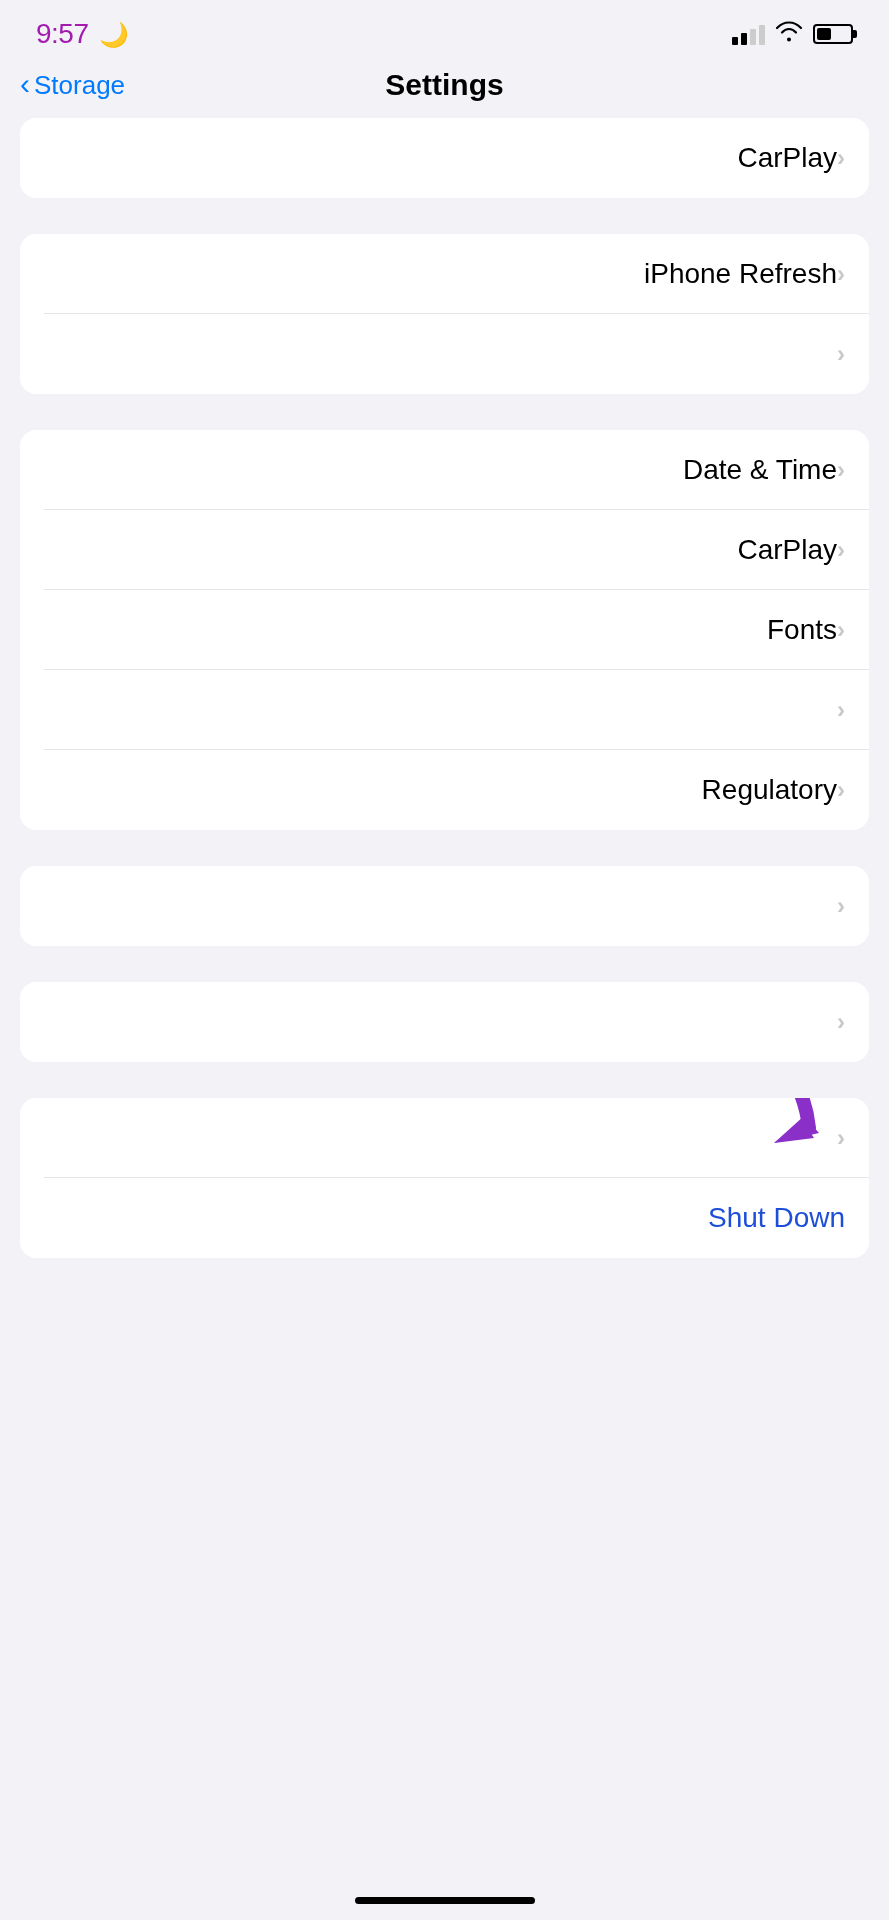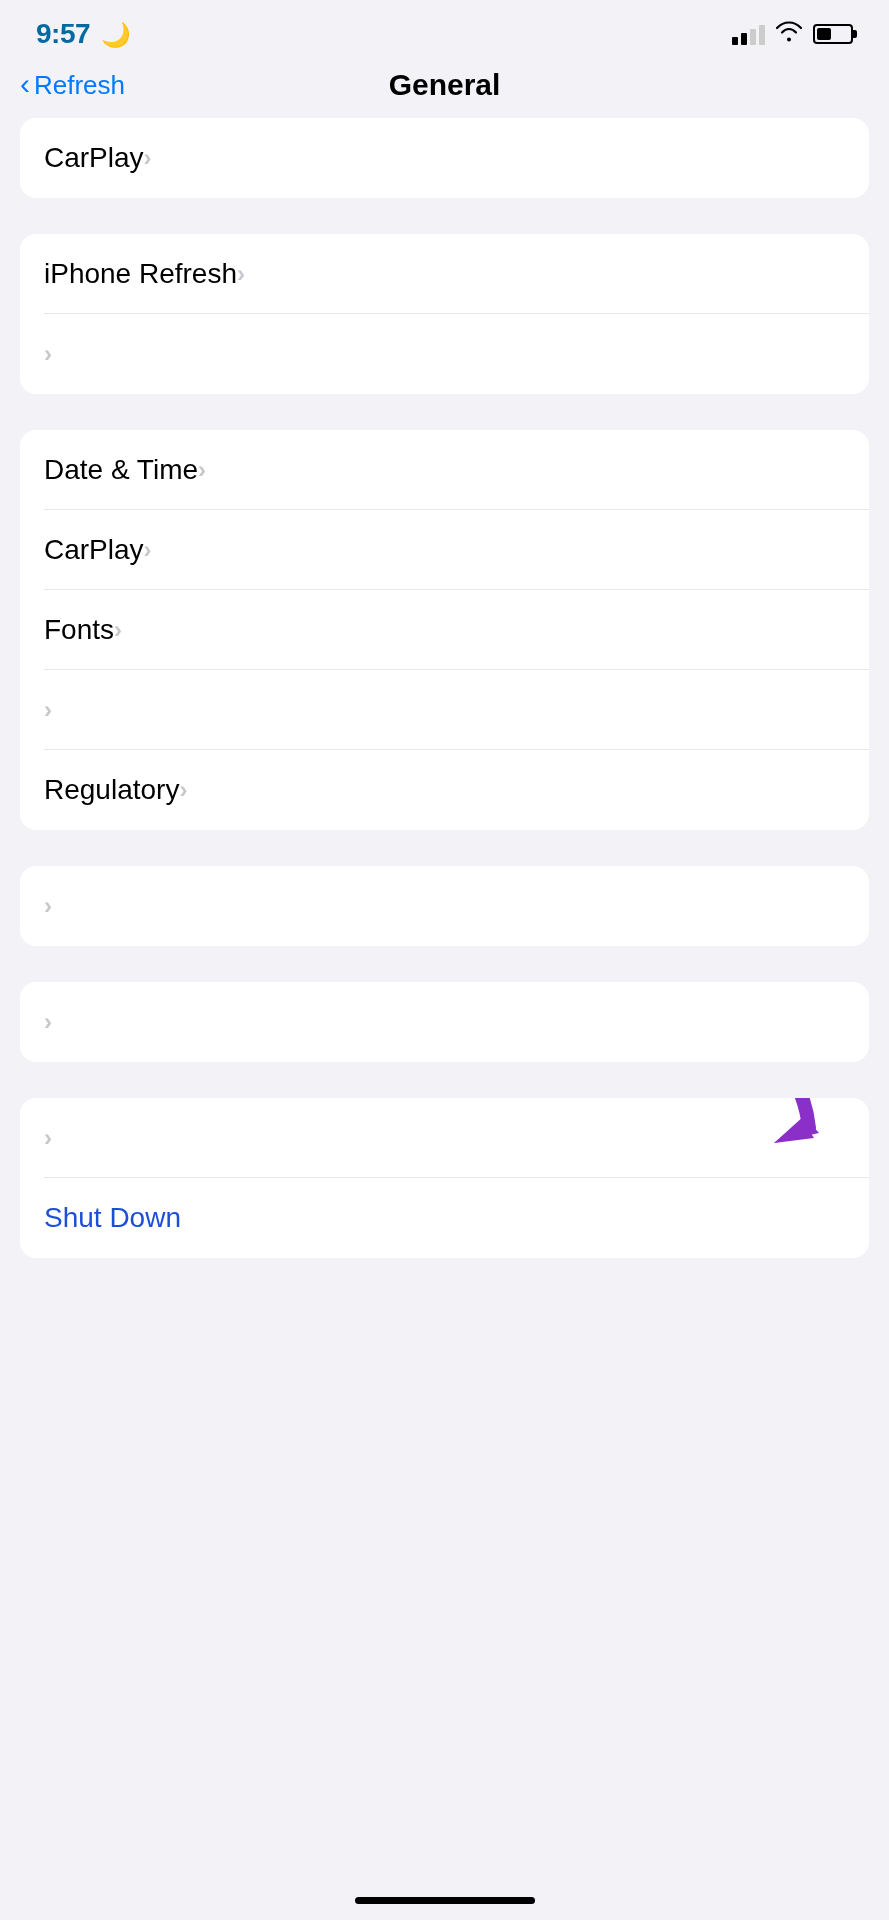--- a/index.html
+++ b/index.html
@@ -23,22 +23,22 @@
       display: flex;
       justify-content: space-between;
       align-items: center;
       padding: 18px 36px 10px 36px;
       background: #f2f2f7;
       height: 60px;
     }
 
     .status-time {
       font-size: 28px;
-      font-weight: 700;
-      color: #0369a1;
+      font-weight: 400;
+      color: #a21caf;
       letter-spacing: -0.5px;
     }
 
     .status-icons {
       display: flex;
       align-items: center;
       gap: 10px;
     }
 
     .signal-bars {
@@ -135,21 +135,21 @@
     .section-group {
       background: #fff;
       border-radius: 16px;
       margin-bottom: 36px;
       overflow: hidden;
     }
 
     .settings-row {
       display: flex;
       align-items: center;
-      justify-content: flex-start;
+      justify-content: flex-end;
       padding: 0 24px;
       height: 80px;
       cursor: pointer;
       position: relative;
     }
 
     .settings-row:not(:last-child)::after {
       content: '';
       position: absolute;
       bottom: 0;
@@ -225,23 +225,23 @@
     </div>
     <div class="battery-icon">
       <div class="battery-fill"></div>
     </div>
   </div>
 </div>
 
 <div class="nav-bar">
   <div class="nav-back">
     <span class="nav-back-chevron">‹</span>
-    <span class="nav-back-text">Refresh</span>
-  </div>
-  <span class="nav-title">General</span>
+    <span class="nav-back-text">Storage</span>
+  </div>
+  <span class="nav-title">Settings</span>
 </div>
 
 <div class="settings-content">
 
   <div class="partial-group">
     <div class="settings-row">
       <span class="row-label">CarPlay</span>
       <span class="chevron-right">›</span>
     </div>
   </div>

